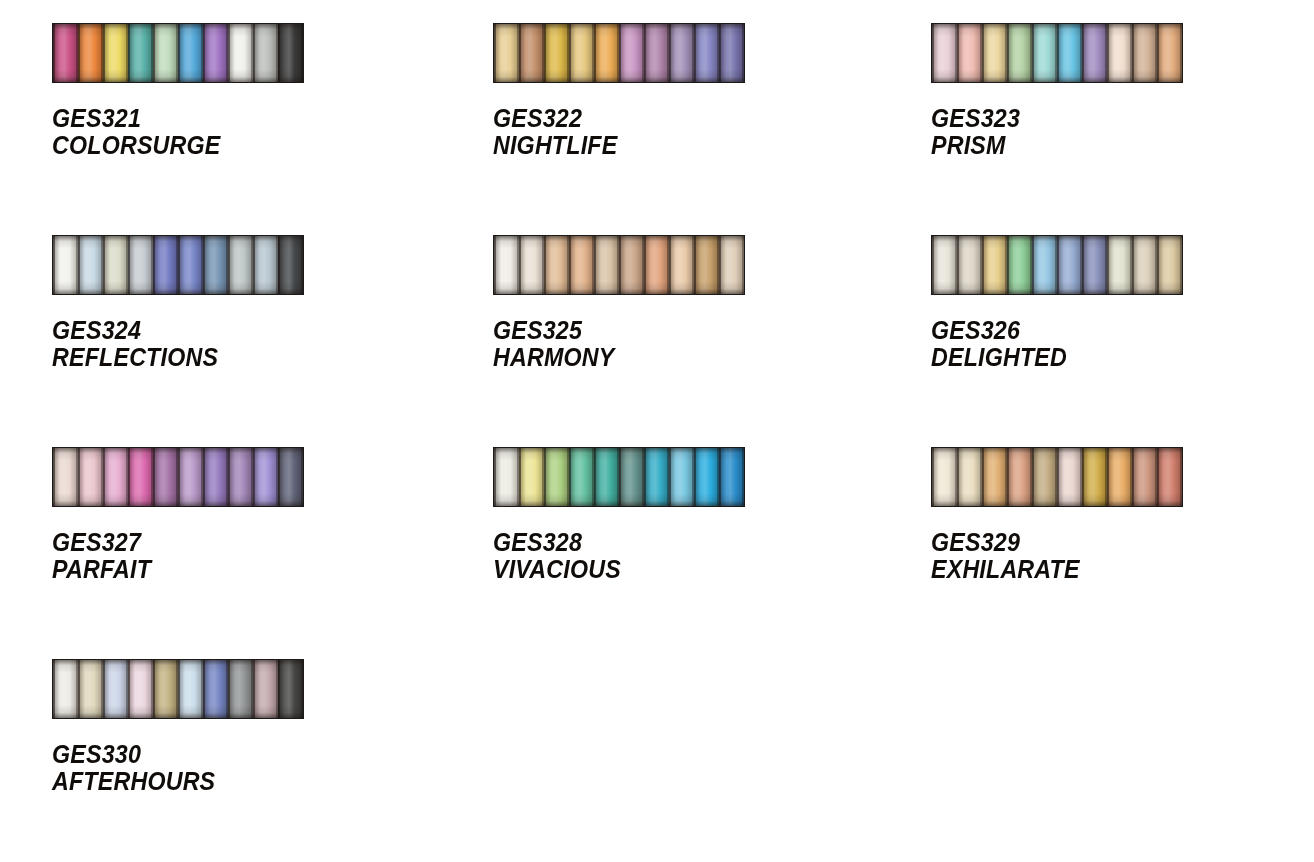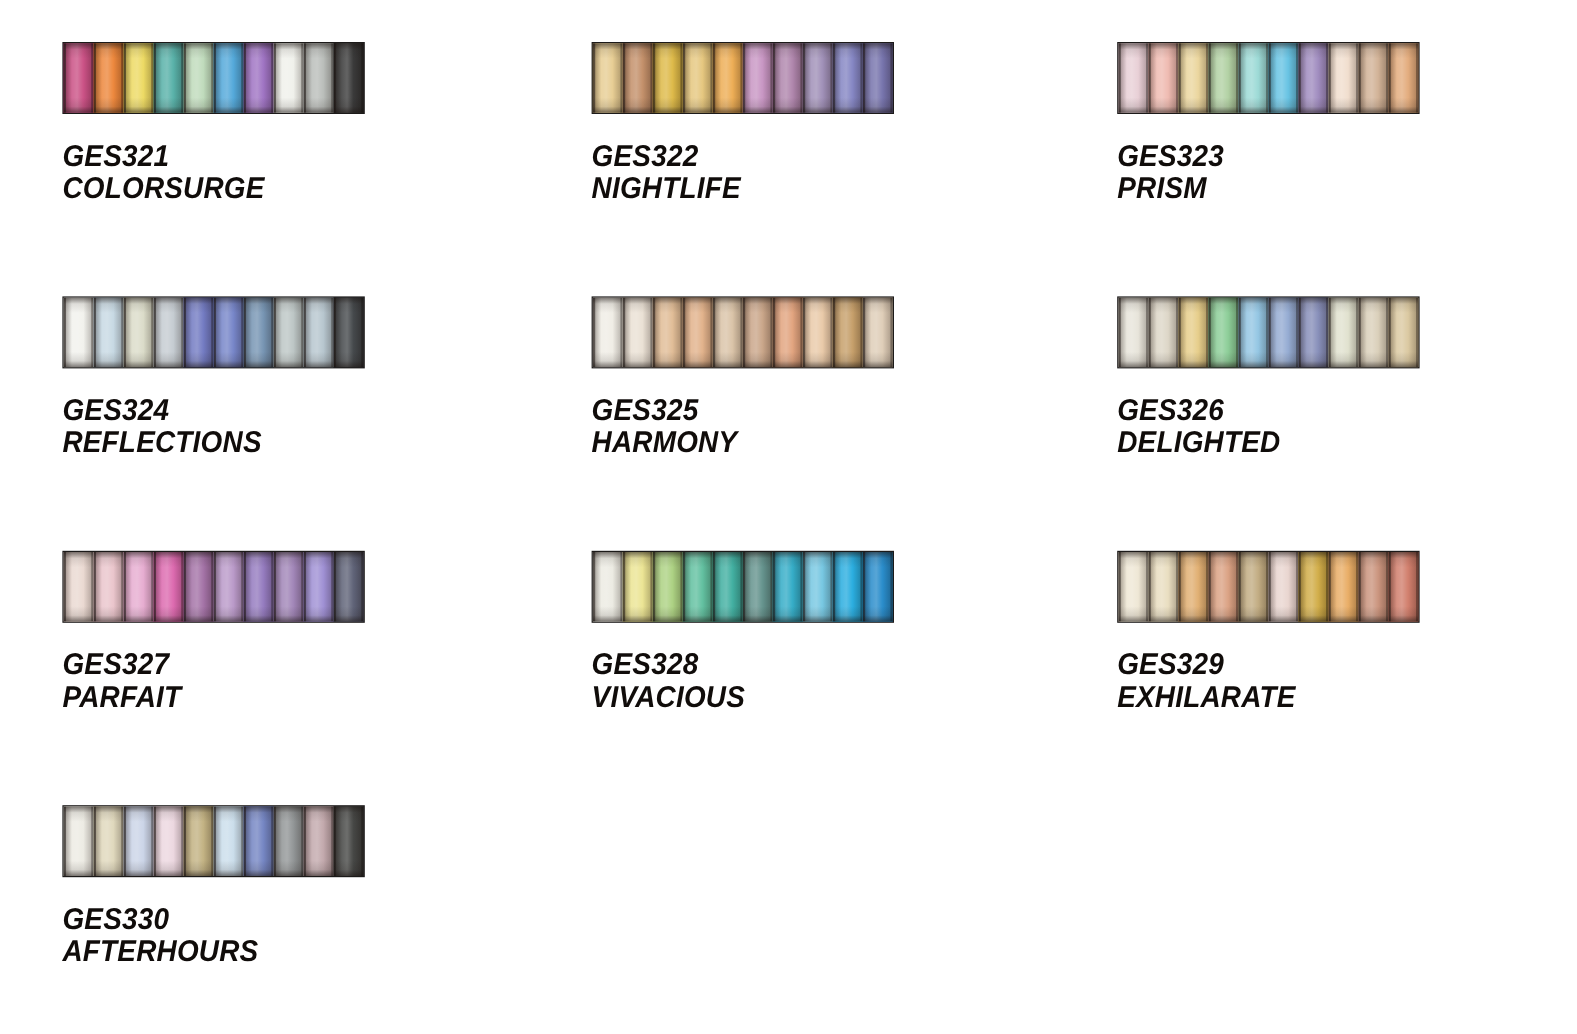--- a/index.html
+++ b/index.html
@@ -26,21 +26,20 @@
     display: grid;
     grid-template-columns: 438px 438px 438px;
     grid-auto-rows: 212px;
     padding: 23px 0 0 0;
     box-sizing: border-box;
   }
 
   .palette-cell {
     position: relative;
     box-sizing: border-box;
-    margin-top: 12px;
   }
 
   .palette-cell.empty {
     visibility: hidden;
   }
 
   .swatch-strip {
     display: flex;
     width: 252px;
     height: 60px;

